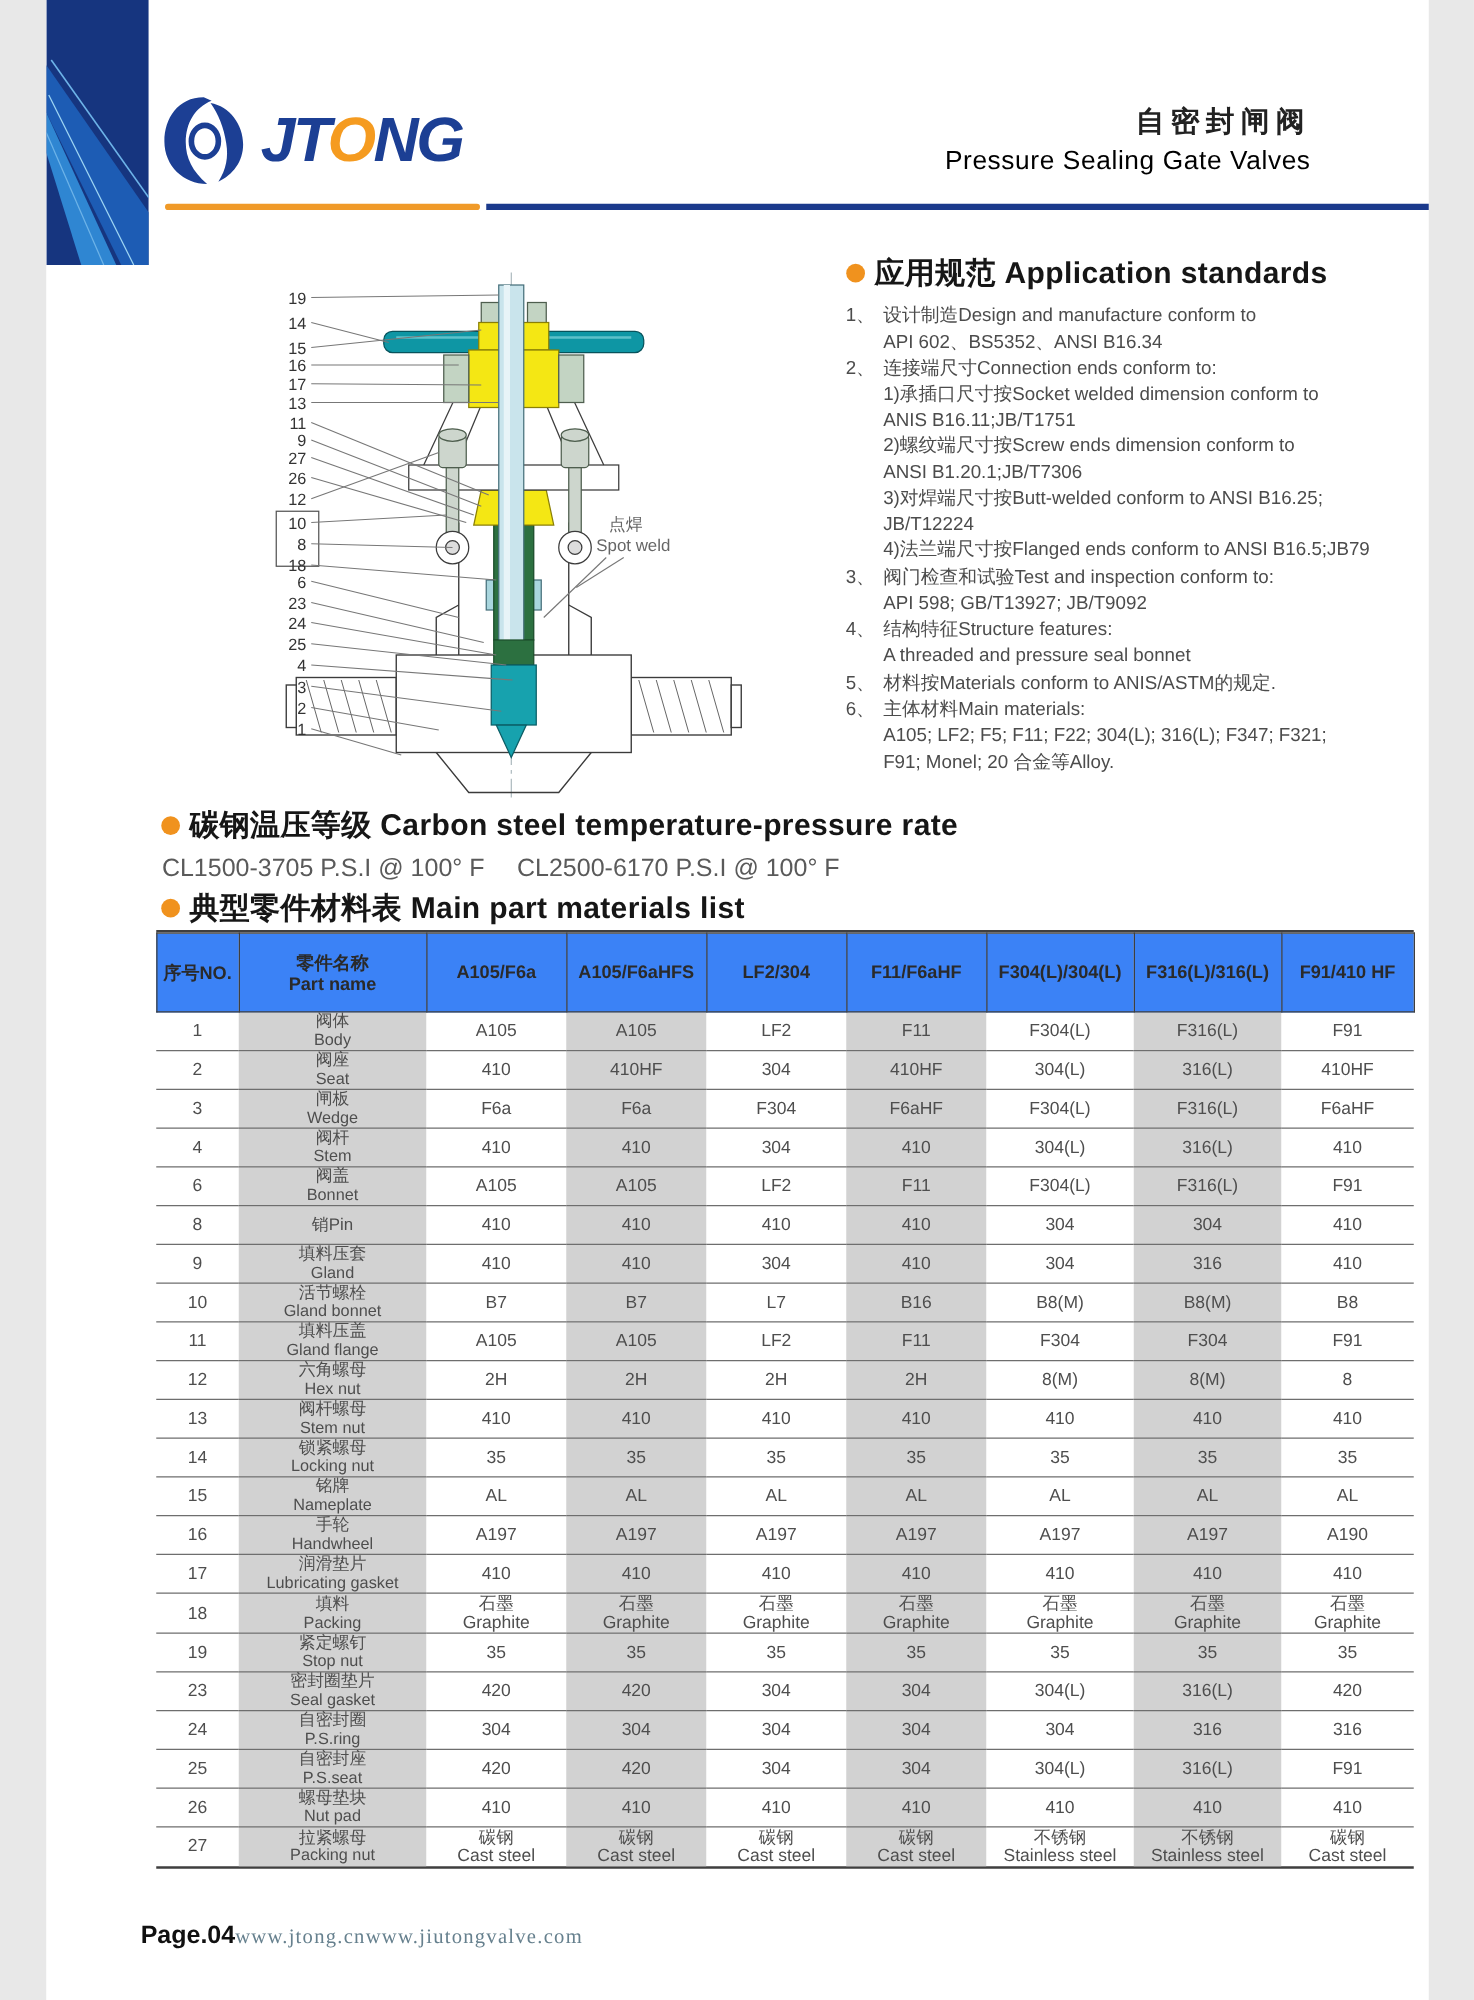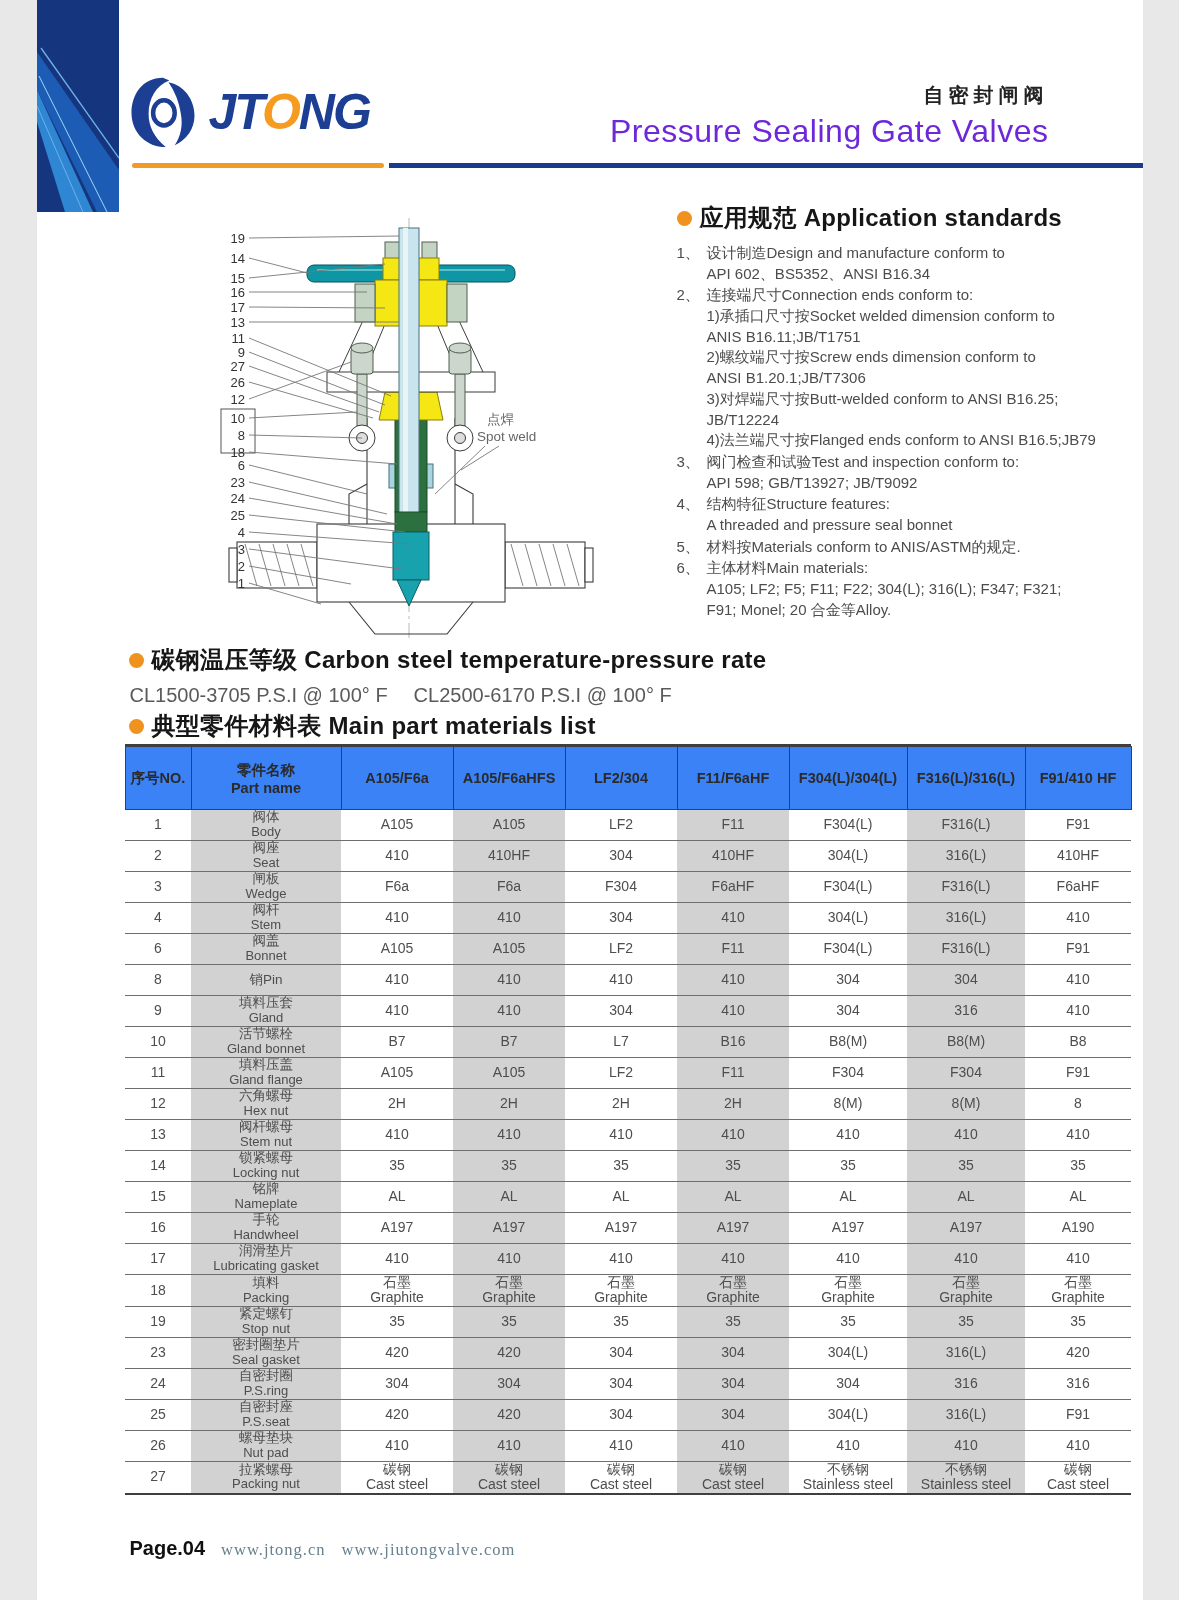--- a/index.html
+++ b/index.html
@@ -8,22 +8,22 @@
     background:#ffffff; overflow:hidden;
     font-family:"Liberation Sans", sans-serif; color:#333;
   }
   
   #corner { position:absolute; left:0; top:0; width:82px; height:212px; }
   
   #logo { position:absolute; left:90px; top:74px; display:flex; align-items:center; gap:10px; }
   .logo-text { font-size:50px; font-weight:bold; font-style:italic; color:#1c3f94; letter-spacing:-2px; line-height:1; }
   .logo-o { color:#f59b20; }
   #titles { position:absolute; right:94px; top:82px; text-align:right; }
-  .title-cn { font-size:20px; font-weight:bold; color:#222; letter-spacing:5px; }
-  .title-en { font-size:32px; color:#6d28d9; margin-top:4px; letter-spacing:0.5px; }
+  .title-cn { font-size:23px; font-weight:bold; color:#222; letter-spacing:5px; }
+  .title-en { font-size:21px; color:#000000; margin-top:4px; letter-spacing:0.5px; }
   .rule { position:absolute; top:163px; height:5px; }
   #rule-orange { left:95px; width:252px; background:#f09a28; border-radius:3px; }
   #rule-blue { left:352px; width:805px; background:#1b3a8c; }
   
   .sec-head { display:flex; align-items:center; gap:8px; }
   .bullet { width:15px; height:15px; border-radius:50%; background:#f0921e; flex:0 0 auto; }
   .sec-title { font-size:24px; font-weight:bold; color:#161616; letter-spacing:0.3px; }
   
   #standards { position:absolute; left:640px; top:202px; width:525px; }
   #standards-list { margin-top:9px; font-size:15px; color:#4c4c4c; line-height:1.38; }
@@ -45,21 +45,21 @@
   .th-s { font-weight:bold; }
   td { border-top:1px solid #6e6e6e; height:30px; text-align:center; vertical-align:middle;
        font-size:14px; color:#4e4e4e; padding:0 2px; white-space:pre-line; line-height:1.1; }
   td.shade { background:#d2d2d2; }
   .c-part .cn { font-size:13.5px; }
   .c-part .en { font-size:13px; }
   col.w-no { width:66px; } col.w-part { width:150px; }
   col.w-m1,col.w-m2,col.w-m3,col.w-m4 { width:112px; }
   col.w-m5,col.w-m6 { width:118px; } col.w-m7 { width:106px; }
   
-  #footer { position:absolute; left:93px; top:1537px; display:flex; align-items:baseline; gap:16px; }
+  #footer { position:absolute; left:76px; top:1537px; display:flex; align-items:baseline; }
   #footer .page { font-size:20px; font-weight:bold; color:#101010; }
   #footer .url { font-size:16.5px; color:#66808e; letter-spacing:1px;font-family:Liberation Serif, serif; }
 </style>
 </head>
 <body>
 
 <div id="page">
 
   <svg id="corner" viewBox="0 0 82 212">
     <rect width="82" height="212" fill="#16357f"></rect>

